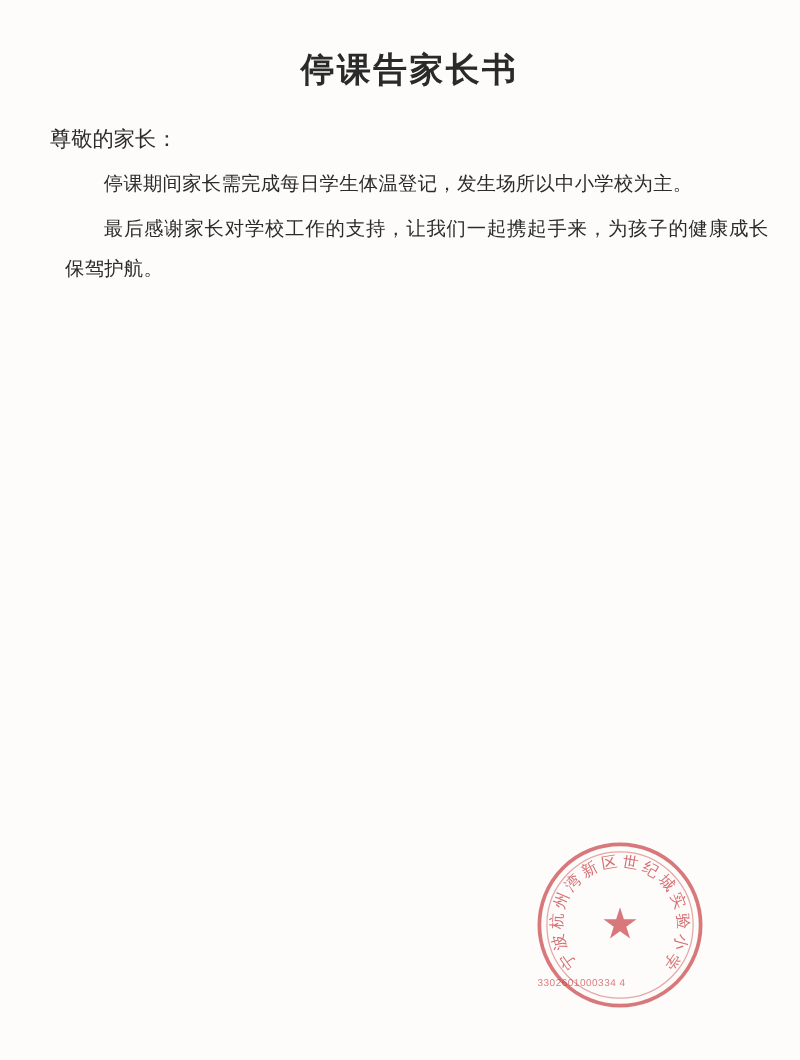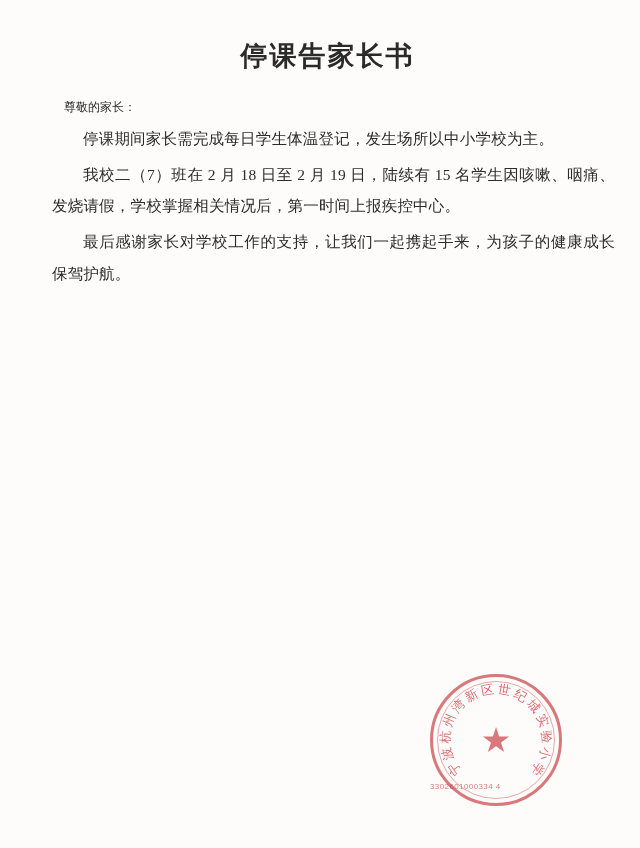--- a/index.html
+++ b/index.html
@@ -25,23 +25,23 @@
   .doc-title {
     text-align: center;
     font-size: 27px;
     font-weight: bold;
     letter-spacing: 2px;
     color: #2a2a2a;
     margin: 10px 0 22px 0;
     font-family: "Liberation Serif", "DejaVu Serif", serif;
   }
   .salutation {
-    font-size: 12px;
+    font-size: 17px;
     line-height: 1.9;
-    margin: 0 0 4px 24px;
+    margin: 0 0 4px 0;
     color: #2b2b2b;
   }
   .para {
     font-size: 15.5px;
     line-height: 2.05;
     text-indent: 2em;
     margin: 0 0 4px 12px;
     text-align: justify;
     color: #2b2b2b;
     letter-spacing: 0.2px;
@@ -118,21 +118,20 @@
 </head>
 <body>
 
 <div class="page">
 
   <div class="doc-title">停课告家长书</div>
 
   <div class="salutation">尊敬的家长：</div>
 
   <p class="para">停课期间家长需完成每日学生体温登记，发生场所以中小学校为主。</p>
-  <p class="para">我校二（7）班在 2 月 18 日至 2 月 19 日，陆续有 15 名学生因咳嗽、咽痛、发烧请假，学校掌握相关情况后，第一时间上报疾控中心。</p>
   <p class="para">最后感谢家长对学校工作的支持，让我们一起携起手来，为孩子的健康成长保驾护航。</p>
 
   <div class="signature-block">
   </div>
 
   <div class="seal">
     <div class="seal-ring"></div>
     <div class="seal-ring-inner"></div>
     <div class="seal-arc-text" id="seal-arc">
         <span style="transform: rotate(-125deg) translate(0px, -50px) rotate(0deg) translate(-50%, -50%);">宁</span>

